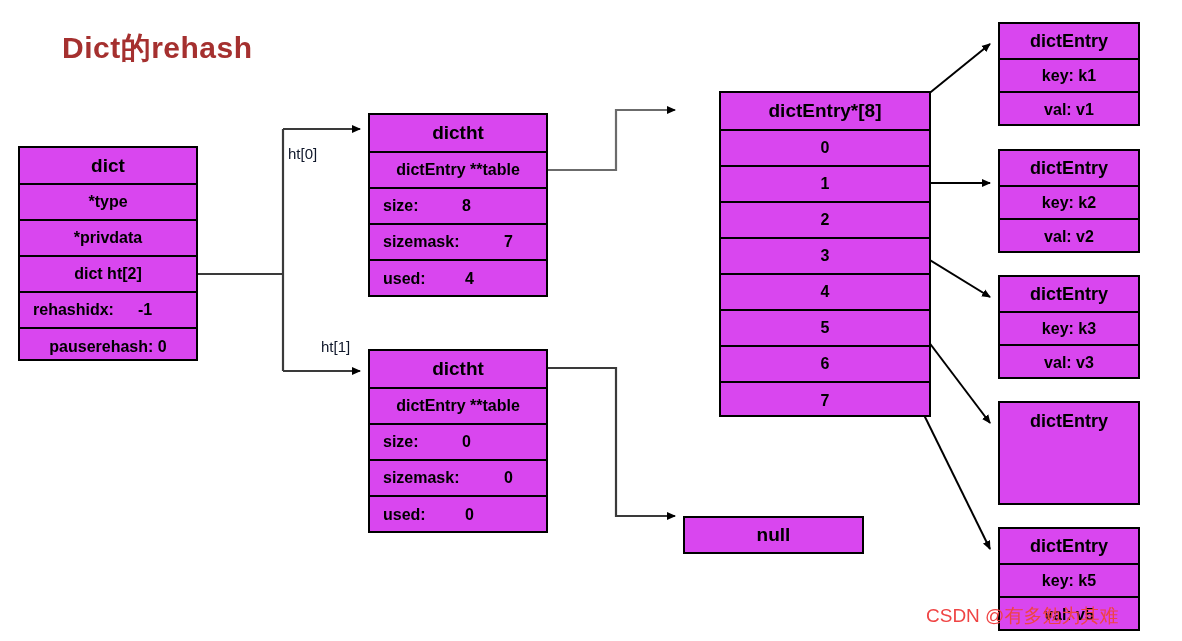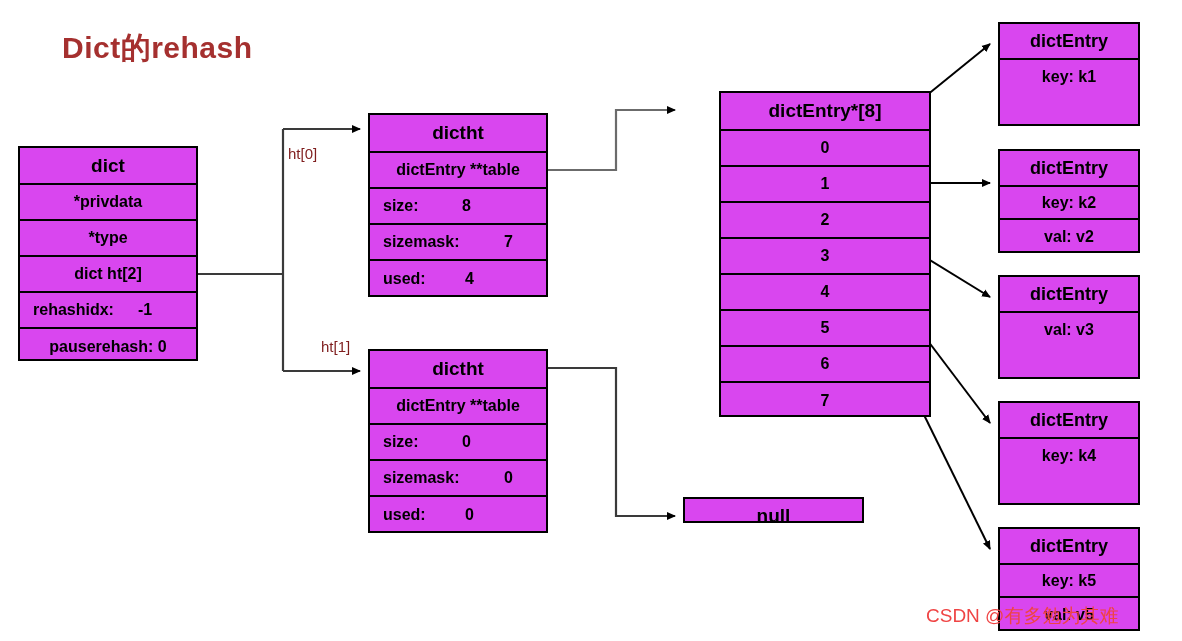--- a/index.html
+++ b/index.html
@@ -75,37 +75,37 @@
   #dictht0-box .row.head { height: 38px; }
 
   #dictht1-box { left: 368px; top: 349px; width: 180px; height: 184px; }
   #dictht1-box .row { height: 36px; }
   #dictht1-box .row.head { height: 38px; }
 
   #array-box { left: 683px; top: 91px; width: 212px; height: 326px; margin-left: 36px; }
   #array-box .row { height: 36px; }
   #array-box .row.head { height: 38px; }
 
-  #null-box { left: 683px; top: 497px; width: 181px; height: 26px; }
+  #null-box { left: 683px; top: 516px; width: 181px; height: 38px; }
   #null-box .row.head { height: 34px; }
 
   .entry-box { width: 142px; height: 104px; }
   .entry-box .row { height: 33px; }
   .entry-box .row.head { height: 36px; font-size: 18px; }
   #entry-1 { left: 998px; top: 22px; }
   #entry-2 { left: 998px; top: 149px; }
   #entry-3 { left: 998px; top: 275px; }
   #entry-4 { left: 998px; top: 401px; }
   #entry-5 { left: 998px; top: 527px; }
 
   
   .edge-label {
     position: absolute;
     font-size: 15px;
-    color: #7f1d1d;
+    color: #0f172a;
     white-space: nowrap;
     z-index: 6;
   }
   #ht0-label { left: 288px; top: 145px; }
   #ht1-label { left: 288px; top: 338px; margin-left: 33px; }
 
   
   #wires {
     position: absolute;
     left: 0; top: 0;
@@ -162,22 +162,22 @@
       <path d="M863,147 L990,44" marker-end="url(#arr)"></path>
       <path d="M863,183 L990,183" marker-end="url(#arr)"></path>
       <path d="M863,219 L990,297" marker-end="url(#arr)"></path>
       <path d="M863,255 L990,423" marker-end="url(#arr)"></path>
       <path d="M863,291 L990,549" marker-end="url(#arr)"></path>
     </g>
   </svg>
 
   <div class="box" id="dict-box">
     <div class="row head">dict</div>
+    <div class="row">*type</div>
     <div class="row">*privdata</div>
-    <div class="row">*type</div>
     <div class="row">dict ht[2]</div>
     <div class="row kv">
       <span>rehashidx:</span>
       <span class="val" style="left:118px;">-1</span>
     </div>
     <div class="row">pauserehash: 0</div>
   </div>
 
   <div class="edge-label" id="ht0-label">ht[0]</div>
 
@@ -229,36 +229,37 @@
     <div class="row">7</div>
   </div>
 
   <div class="box" id="null-box">
     <div class="row head">null</div>
   </div>
 
   <div class="box entry-box" id="entry-1">
     <div class="row head">dictEntry</div>
     <div class="row">key: k1</div>
+    <div class="row">val: v1</div>
   </div>
 
   <div class="box entry-box" id="entry-2">
     <div class="row head">dictEntry</div>
     <div class="row">key: k2</div>
     <div class="row">val: v2</div>
   </div>
 
   <div class="box entry-box" id="entry-3">
     <div class="row head">dictEntry</div>
+    <div class="row">key: k3</div>
     <div class="row">val: v3</div>
   </div>
 
   <div class="box entry-box" id="entry-4">
     <div class="row head">dictEntry</div>
-    <div class="row">key: k4</div>
   </div>
 
   <div class="box entry-box" id="entry-5">
     <div class="row head">dictEntry</div>
     <div class="row">key: k5</div>
     <div class="row">val: v5</div>
   </div>
 
   <div class="watermark">CSDN @有多勉为其难</div>
 

